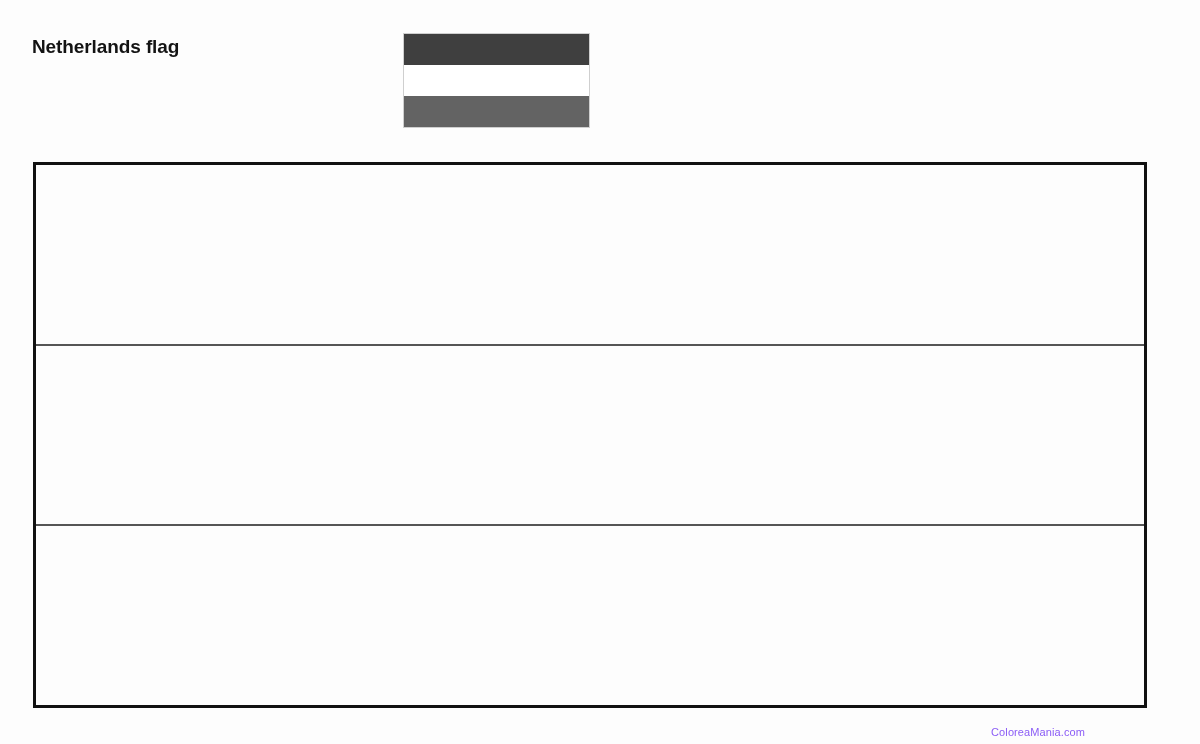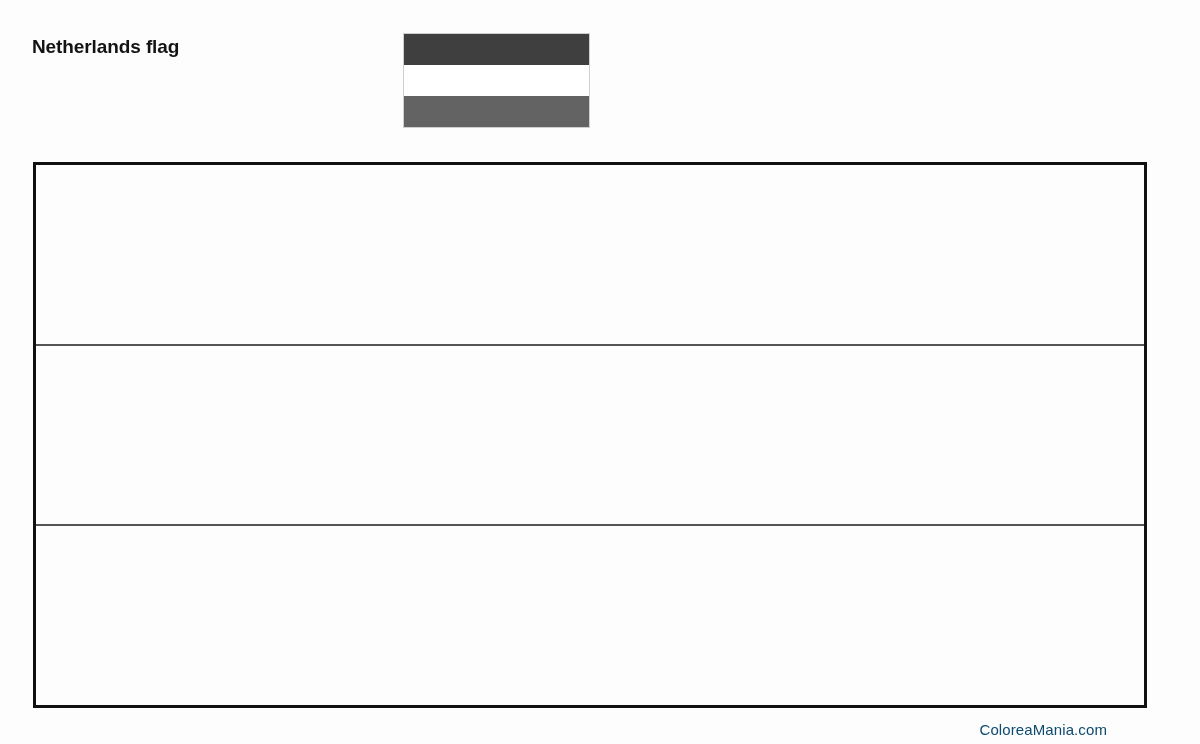--- a/index.html
+++ b/index.html
@@ -15,21 +15,20 @@
     position: relative;
   }
 
   #page {
     position: absolute;
     left: 0;
     top: 0;
     width: 1109px;
     height: 744px;
     background: #fdfdfd;
-    padding-left: 10px;
   }
 
   
   .title-block {
     position: absolute;
     left: 32px;
     top: 34px;
     width: 340px;
   }
   .title-line {
@@ -81,25 +80,25 @@
     background: #fdfdfd;
     position: relative;
   }
   .template-band.has-divider {
     border-bottom: 2px solid #555555;
   }
 
   
   .watermark {
     position: absolute;
-    right: 12px;
+    right: 24px;
     bottom: 6px;
     font-family: "Liberation Sans", sans-serif;
-    font-size: 15px;
-    color: #0c4a6e;
+    font-size: 11px;
+    color: #8b5cf6;
     letter-spacing: 0.1px;
     white-space: nowrap;
   }
 </style>
 </head>
 <body>
 
 <div id="page">
 
   <div class="title-block">

